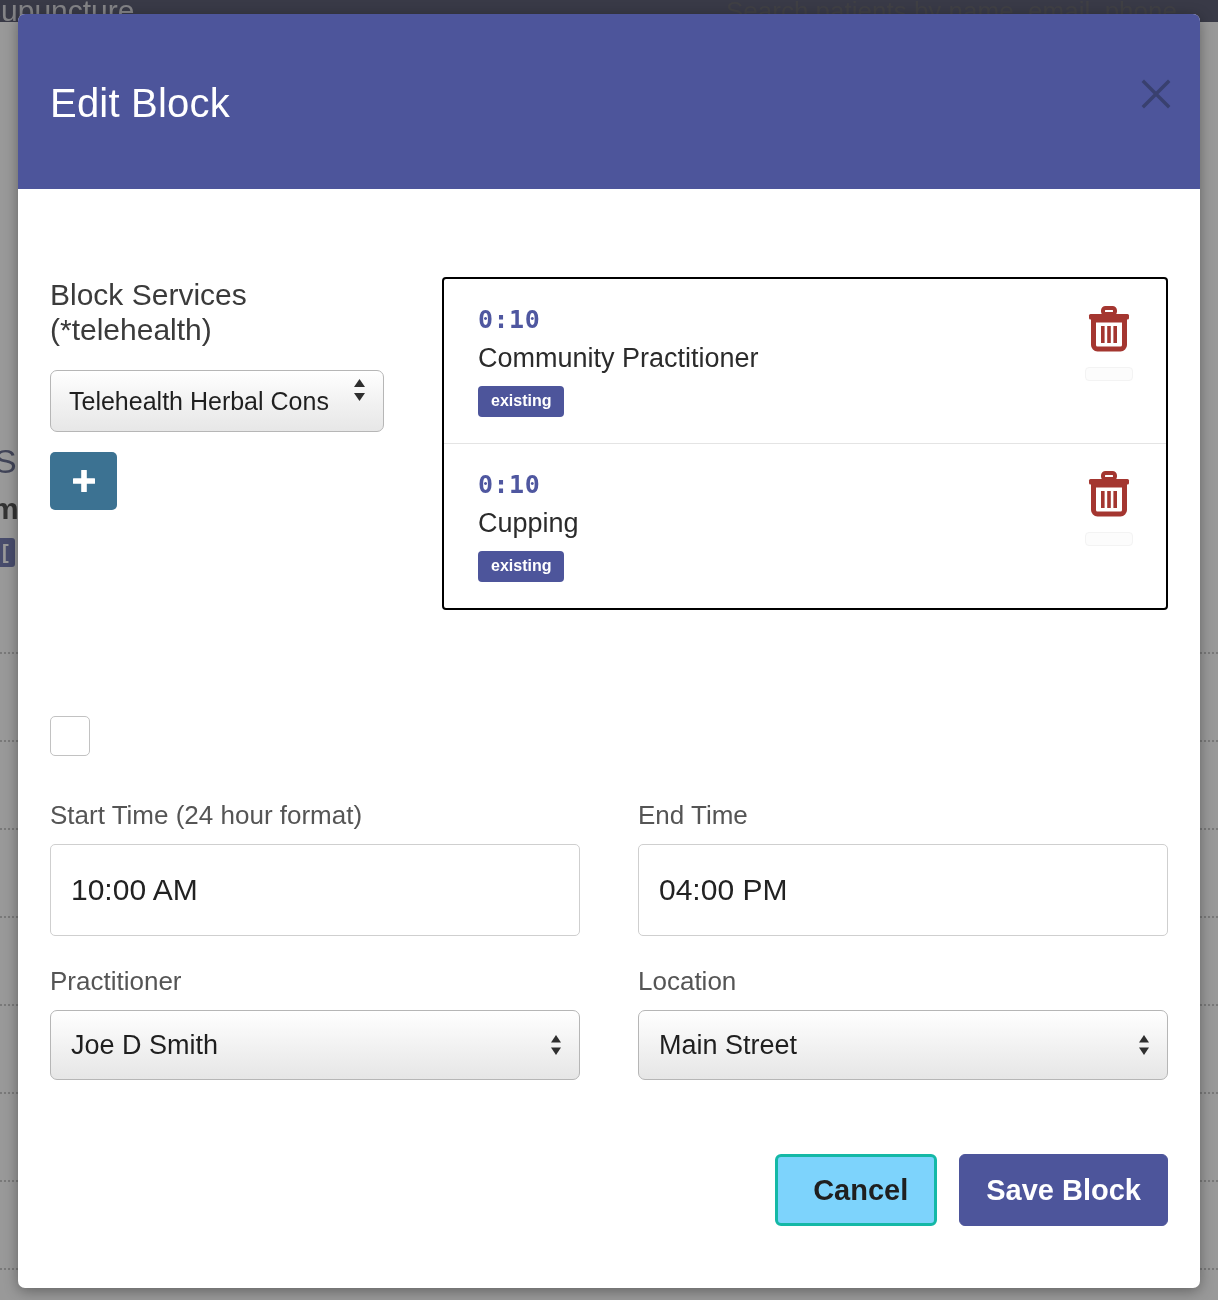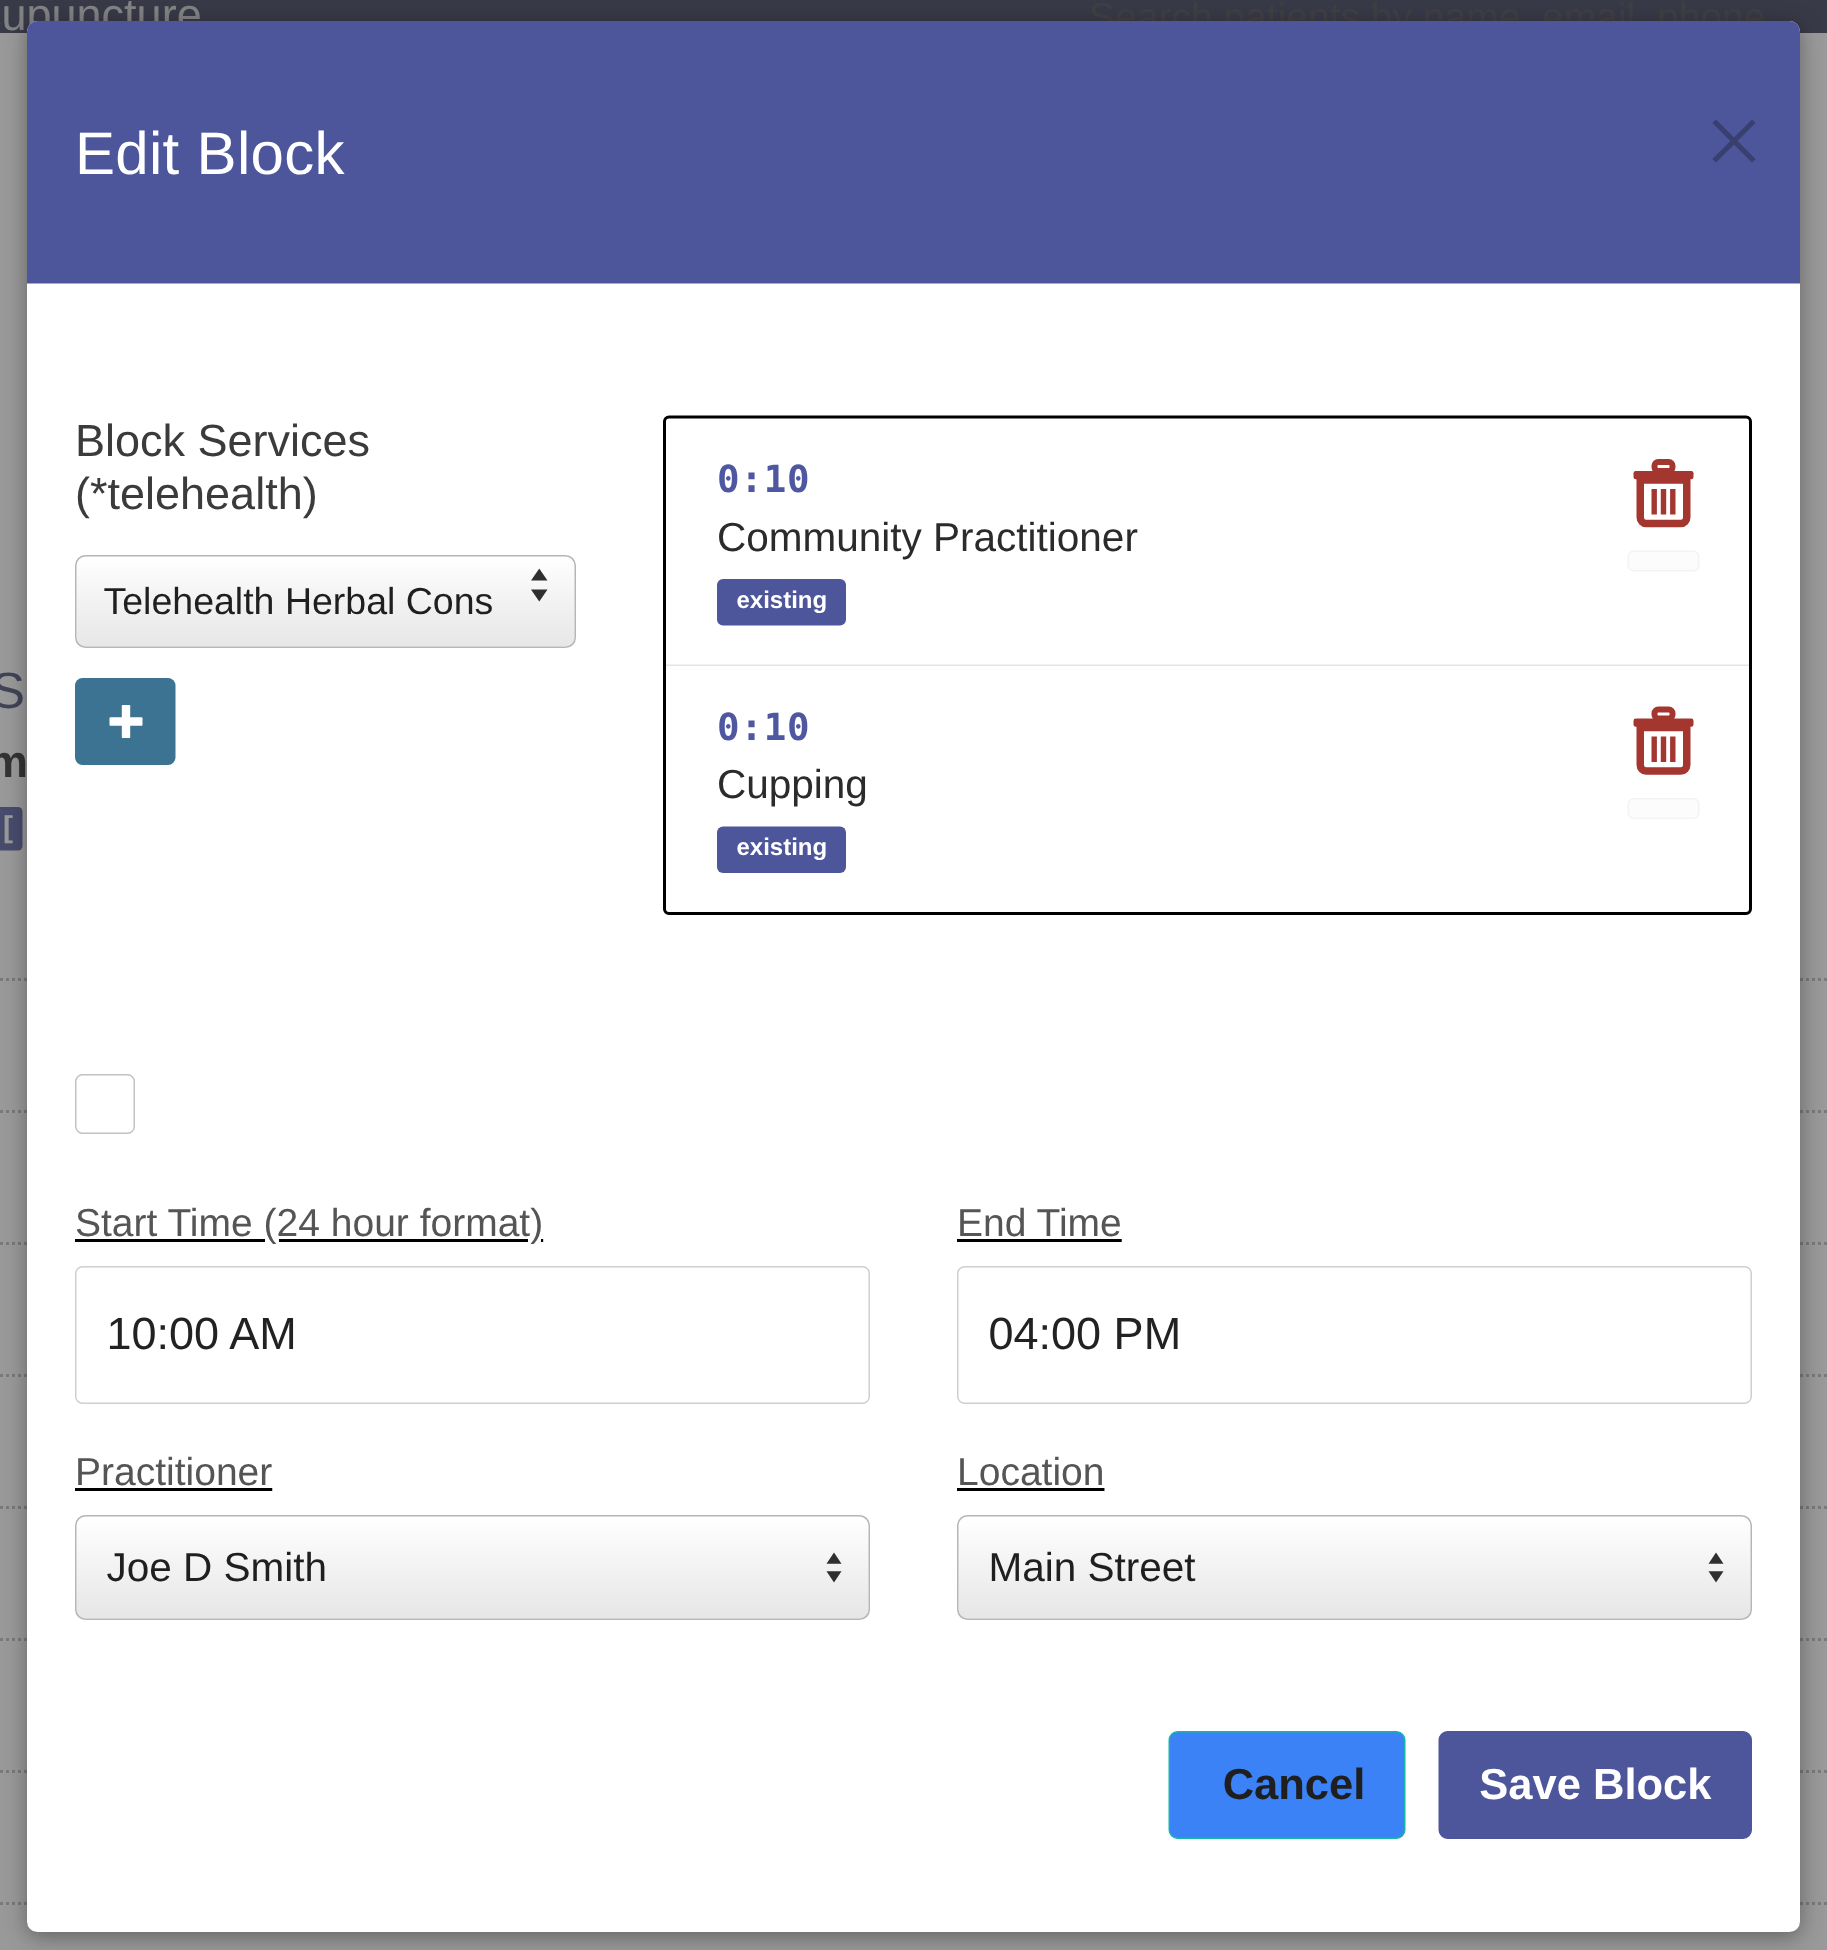--- a/index.html
+++ b/index.html
@@ -259,21 +259,20 @@
     font-size: 27px;
     color: #4a4a4a;
   }
   .private-text b { color: #2e2e2e; }
 
   
   .field-grid {
     display: flex;
     gap: 58px;
     margin-top: 44px;
-    text-decoration: underline;
   }
   .field-col { flex: 1 1 0; min-width: 0; }
   .field-label {
     font-size: 26px;
     color: #555555;
     margin-bottom: 13px;
   }
   .text-input {
     width: 100%;
     height: 92px;
@@ -314,23 +313,23 @@
   .btn {
     font-family: "Liberation Sans", sans-serif;
     font-size: 29px;
     font-weight: bold;
     border-radius: 6px;
     cursor: pointer;
     padding: 0 26px;
     height: 72px;
   }
   .btn-cancel {
-    background: #3b82f6;
+    background: #7dd3fc;
     color: #1f1f1f;
-    border: 1px solid #14b8a6;
+    border: 3px solid #14b8a6;
     min-width: 143px;
     padding-left: 35px;
   }
   .btn-save {
     background: #4d559b;
     color: #ffffff;
     border: 1px solid #4d559b;
     min-width: 200px;
   }
 </style>

